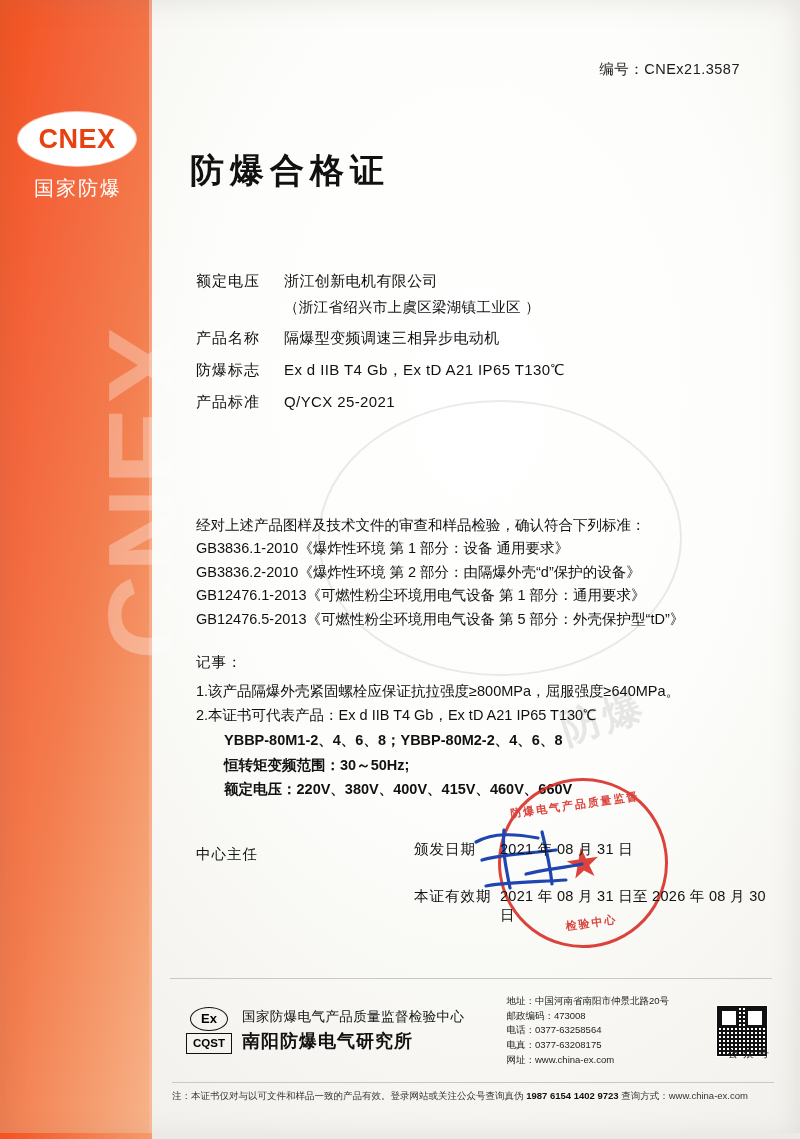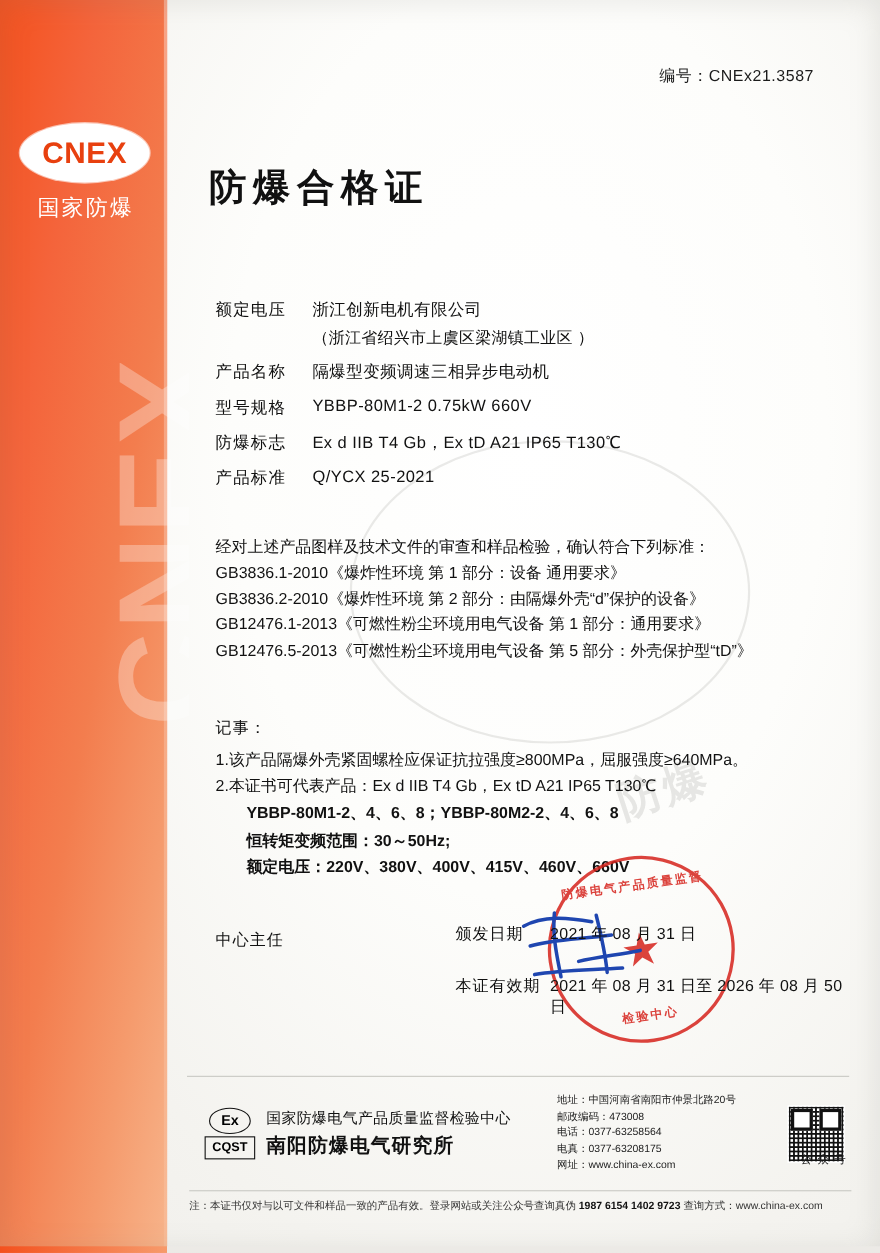--- a/index.html
+++ b/index.html
@@ -173,21 +173,21 @@
     font-size: 14.5px;
     color: #111;
     margin-top: -6px;
     margin-bottom: 12px;
     letter-spacing: 0.3px;
   }
   
   .standards {
     position: absolute;
     left: 196px;
-    top: 487px;
+    top: 514px;
     width: 570px;
     font-size: 14.5px;
     color: #111;
     line-height: 1.62;
   }
   
   .notes {
     position: absolute;
     left: 196px;
     top: 650px;
@@ -413,24 +413,20 @@
       <div class="field-label">额定电压</div>
       <div class="field-value">浙江创新电机有限公司</div>
     </div>
     <div class="field-sub">（浙江省绍兴市上虞区梁湖镇工业区 ）</div>
 
     <div class="field-row">
       <div class="field-label">产品名称</div>
       <div class="field-value">隔爆型变频调速三相异步电动机</div>
     </div>
     <div class="field-row">
-      <div class="field-label">型号规格</div>
-      <div class="field-value">YBBP-80M1-2     0.75kW   660V</div>
-    </div>
-    <div class="field-row">
       <div class="field-label">防爆标志</div>
       <div class="field-value">Ex d IIB T4 Gb，Ex tD A21 IP65   T130℃</div>
     </div>
     <div class="field-row">
       <div class="field-label">产品标准</div>
       <div class="field-value">Q/YCX 25-2021</div>
     </div>
   </div>
 
   <div class="standards">
@@ -470,21 +466,21 @@
       </g>
     </svg>
 
     <div class="date-col">
       <div class="date-row">
         <div class="date-label">颁发日期</div>
         <div class="date-value">2021 年 08 月 31 日</div>
       </div>
       <div class="date-row">
         <div class="date-label">本证有效期</div>
-        <div class="date-value">2021 年 08 月 31 日至 2026 年 08 月 50 日</div>
+        <div class="date-value">2021 年 08 月 31 日至 2026 年 08 月 30 日</div>
       </div>
     </div>
   </div>
 
   <div class="footer-rule"></div>
 
   <div class="footer">
     <div class="ex-badge">
       <div class="ex-top">Ex</div>
       <div class="ex-bottom">CQST</div>

